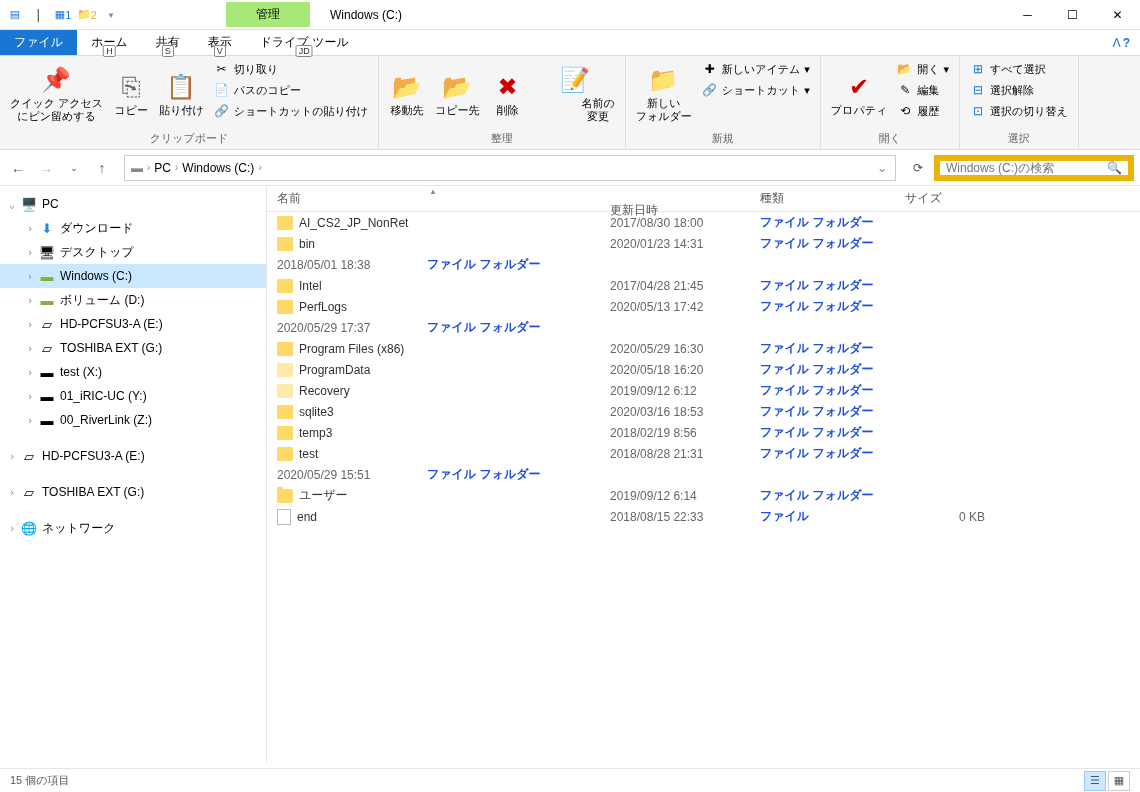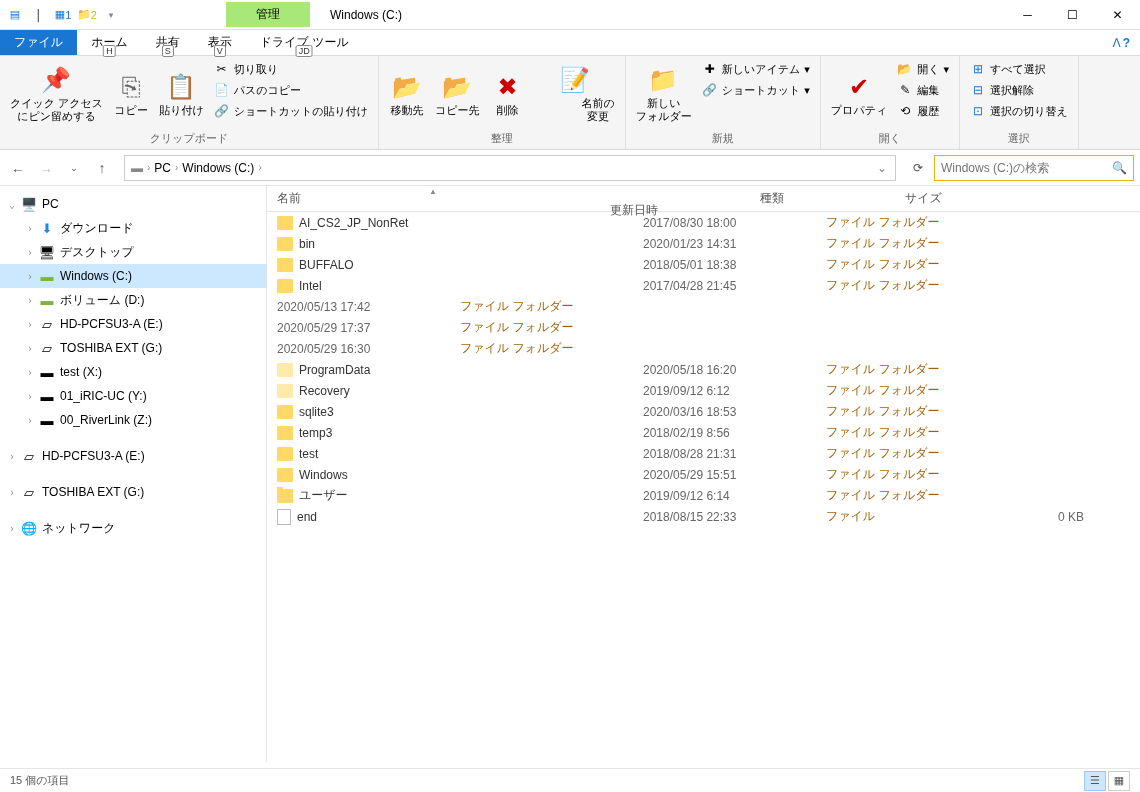--- a/index.html
+++ b/index.html
@@ -34,21 +34,21 @@
 .small-btn .si { width: 16px; height: 16px; display: flex; align-items: center; justify-content: center; font-size: 12px; }
 
 
 .navbar { height: 36px; display: flex; align-items: center; padding: 4px 6px; gap: 4px; border-bottom: 1px solid #e5e5e5; }
 .navbar .nav-btn { width: 24px; height: 24px; display: flex; align-items: center; justify-content: center; cursor: pointer; color: #555; font-size: 14px; }
 .navbar .addr { flex: 1; border: 1px solid #ccc; height: 26px; display: flex; align-items: center; padding: 0 4px; margin: 0 6px; }
 .navbar .addr .crumb { display: flex; align-items: center; gap: 2px; padding: 0 2px; cursor: pointer; }
 .navbar .addr .sep { color: #888; font-size: 10px; padding: 0 2px; }
 .navbar .addr .dd { margin-left: auto; color: #888; padding: 0 4px; }
 .navbar .refresh { width: 24px; cursor: pointer; color: #555; text-align: center; }
-.navbar .search { width: 200px; border: 1px solid #eab308; height: 26px; display: flex; align-items: center; padding: 0 6px; color: #888; }
+.navbar .search { width: 200px; border: 6px solid #eab308; height: 26px; display: flex; align-items: center; padding: 0 6px; color: #888; }
 .navbar .search input { border: none; outline: none; flex: 1; font-size: 12px; color: #888; }
 .navbar .search-icon { color: #888; }
 
 
 .main { display: flex; height: 576px; }
 .sidebar { width: 267px; border-right: 1px solid #e5e5e5; overflow-y: auto; padding-top: 6px; }
 .tree-item { display: flex; align-items: center; height: 24px; cursor: pointer; }
 .tree-item.selected { background: #cce8ff; }
 .tree-item .expand { width: 16px; text-align: center; color: #888; font-size: 10px; font-family: monospace; }
 .tree-item .tico { width: 18px; height: 16px; display: flex; align-items: center; justify-content: center; font-size: 13px; margin-right: 4px; }
@@ -57,25 +57,25 @@
 
 .filepane { flex: 1; display: flex; flex-direction: column; }
 .col-headers { display: flex; height: 26px; border-bottom: 1px solid #e5e5e5; align-items: center; color: #555; }
 .col-headers .ch { padding: 0 10px; cursor: pointer; border-right: 1px solid transparent; position: relative; }
 .col-name { width: 333px; }
 .col-date { width: 150px; margin-top: 24px; }
 .col-type { width: 145px; }
 .col-size { width: 100px; }
 .ch .sort { position: absolute; top: -4px; left: 50%; transform: translateX(-50%); font-size: 9px; color: #888; }
 .filelist { flex: 1; overflow-y: auto; }
-.row { display: flex; height: 21px; align-items: center; cursor: pointer; gap: 33px; }
+.row { display: flex; height: 21px; align-items: center; cursor: pointer; }
 .row .c { padding: 0 10px; white-space: nowrap; overflow: hidden; color: #333; }
 .row .c.name { width: 333px; display: flex; align-items: center; gap: 6px; }
 .row .c.date { width: 150px; color: #666; }
-.row .c.type { width: 145px; color: #a16207; }
+.row .c.type { width: 145px; color: #1d4ed8; font-weight: bold; }
 .row .c.size { width: 100px; text-align: right; color: #666; }
 .folder-ico { width: 16px; height: 14px; background: #ffd968; border-radius: 1px; position: relative; }
 .folder-ico::before { content: ''; position: absolute; top: -3px; left: 0; width: 6px; height: 3px; background: #ffd968; border-radius: 1px 1px 0 0; }
 .folder-ico.hidden { opacity: 0.55; }
 .file-ico { width: 14px; height: 16px; border: 1px solid #bbb; background: #fff; position: relative; }
 
 
 .statusbar { height: 24px; border-top: 1px solid #e5e5e5; display: flex; align-items: center; padding: 0 10px; font-size: 11px; color: #555; position: absolute; bottom: 0; left: 0; right: 0; background: #fff; }
 .statusbar .view-btns { margin-left: auto; display: flex; gap: 2px; }
 .statusbar .vb { width: 22px; height: 20px; border: 1px solid #ccc; display: flex; align-items: center; justify-content: center; cursor: pointer; }
@@ -337,48 +337,52 @@
         <div class="row">
           <div class="c name">
             <div class="folder-ico"></div>
             <span>bin</span>
           </div>
           <div class="c date">2020/01/23 14:31</div>
           <div class="c type">ファイル フォルダー</div>
           <div class="c size"></div>
         </div>
         <div class="row">
-          <div class="c name">
-            <div class="folder-ico"></div>
-            <span>BUFFALO</span>
-          </div>
           <div class="c date">2018/05/01 18:38</div>
           <div class="c type">ファイル フォルダー</div>
           <div class="c size"></div>
         </div>
         <div class="row">
           <div class="c name">
             <div class="folder-ico"></div>
             <span>Intel</span>
           </div>
           <div class="c date">2017/04/28 21:45</div>
           <div class="c type">ファイル フォルダー</div>
           <div class="c size"></div>
         </div>
         <div class="row">
+          <div class="c name">
+            <div class="folder-ico"></div>
+            <span>PerfLogs</span>
+          </div>
           <div class="c date">2020/05/13 17:42</div>
           <div class="c type">ファイル フォルダー</div>
           <div class="c size"></div>
         </div>
         <div class="row">
           <div class="c date">2020/05/29 17:37</div>
           <div class="c type">ファイル フォルダー</div>
           <div class="c size"></div>
         </div>
         <div class="row">
+          <div class="c name">
+            <div class="folder-ico"></div>
+            <span>Program Files (x86)</span>
+          </div>
           <div class="c date">2020/05/29 16:30</div>
           <div class="c type">ファイル フォルダー</div>
           <div class="c size"></div>
         </div>
         <div class="row">
           <div class="c name">
             <div class="folder-ico hidden"></div>
             <span>ProgramData</span>
           </div>
           <div class="c date">2020/05/18 16:20</div>
@@ -415,24 +419,20 @@
         <div class="row">
           <div class="c name">
             <div class="folder-ico"></div>
             <span>test</span>
           </div>
           <div class="c date">2018/08/28 21:31</div>
           <div class="c type">ファイル フォルダー</div>
           <div class="c size"></div>
         </div>
         <div class="row">
-          <div class="c name">
-            <div class="folder-ico"></div>
-            <span>Windows</span>
-          </div>
           <div class="c date">2020/05/29 15:51</div>
           <div class="c type">ファイル フォルダー</div>
           <div class="c size"></div>
         </div>
         <div class="row">
           <div class="c name">
             <div class="folder-ico"></div>
             <span>ユーザー</span>
           </div>
           <div class="c date">2019/09/12 6:14</div>

